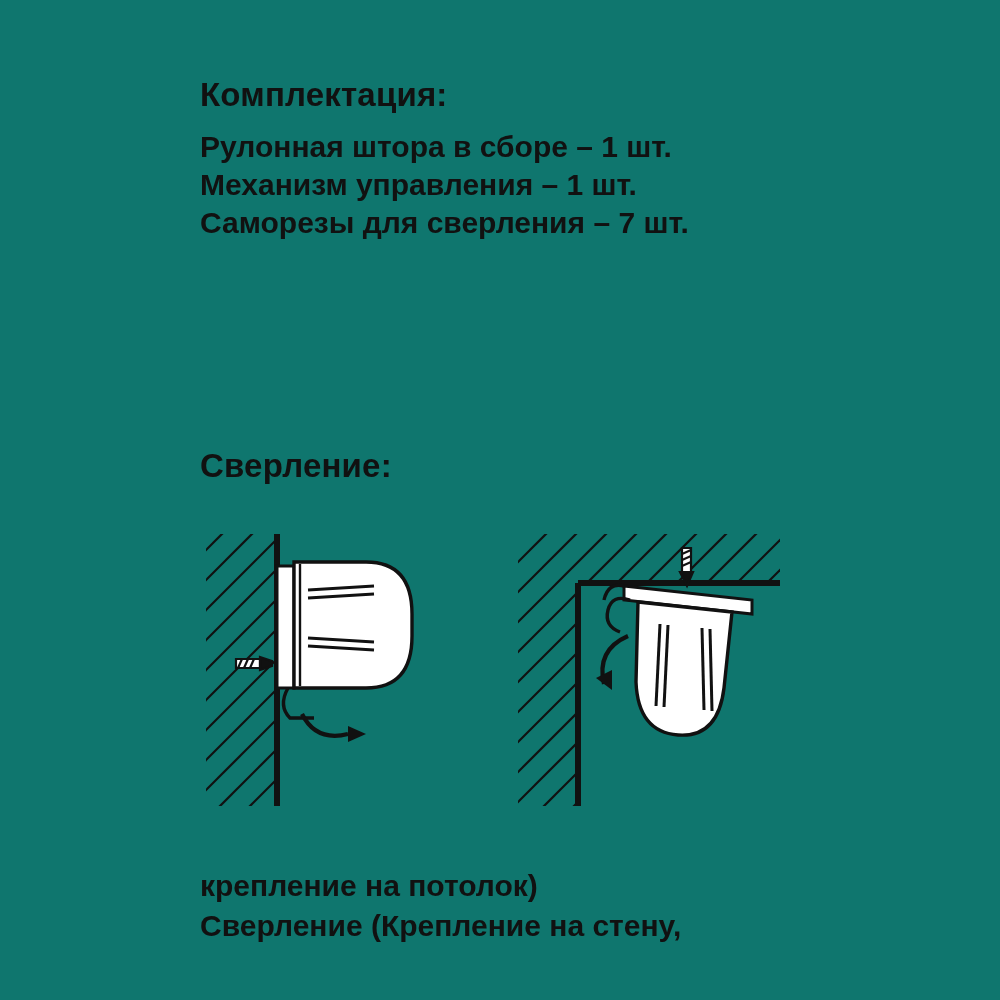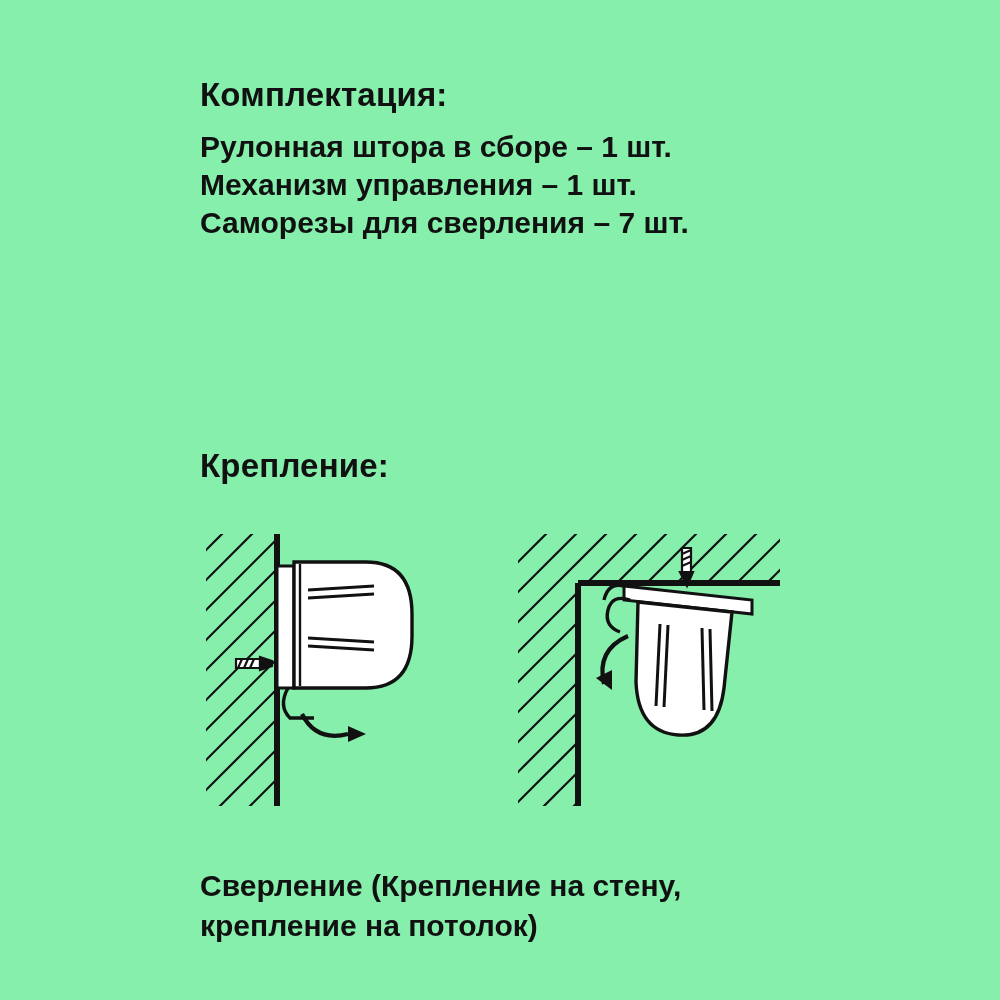--- a/index.html
+++ b/index.html
@@ -11,21 +11,21 @@
     width: 1000px;
     height: 1000px;
     font-family: "Liberation Sans", sans-serif;
     color: #111111;
     overflow: hidden;
   }
   .page {
     position: relative;
     width: 1000px;
     height: 1000px;
-    background: #86efac;
+    background: #0f766e;
   }
 
   
   .section-heading {
     font-size: 33px;
     font-weight: bold;
     letter-spacing: 0.2px;
     color: #111111;
     white-space: nowrap;
   }
@@ -80,21 +80,21 @@
 <div class="page">
 
   <div id="parts-block">
     <div class="section-heading">Комплектация:</div>
     <div class="body-line">Рулонная штора в сборе – 1 шт.</div>
     <div class="body-line">Механизм управления – 1 шт.</div>
     <div class="body-line">Саморезы для сверления – 7 шт.</div>
   </div>
 
   <div id="mount-heading">
-    <div class="section-heading">Крепление:</div>
+    <div class="section-heading">Сверление:</div>
   </div>
 
   <div id="fig-wall">
     <svg width="260" height="285" viewBox="0 0 260 285" aria-hidden="true">
       <defs>
         <clipPath id="wallClip">
           <rect x="8" y="6" width="72" height="272"></rect>
         </clipPath>
       </defs>
 
@@ -213,17 +213,17 @@
       </g>
 
       <g fill="none" stroke="#111" stroke-width="4.2">
         <path d="M116 108 Q84 122 92 156"></path>
       </g>
       <path d="M84 150 L100 162 L100 142 Z" fill="#111"></path>
     </svg>
   </div>
 
   <div id="caption-block">
+    <div class="body-line">крепление на потолок)</div>
     <div class="body-line">Сверление (Крепление на стену,</div>
-    <div class="body-line">крепление на потолок)</div>
   </div>
 
 </div>
 
 </body></html>

